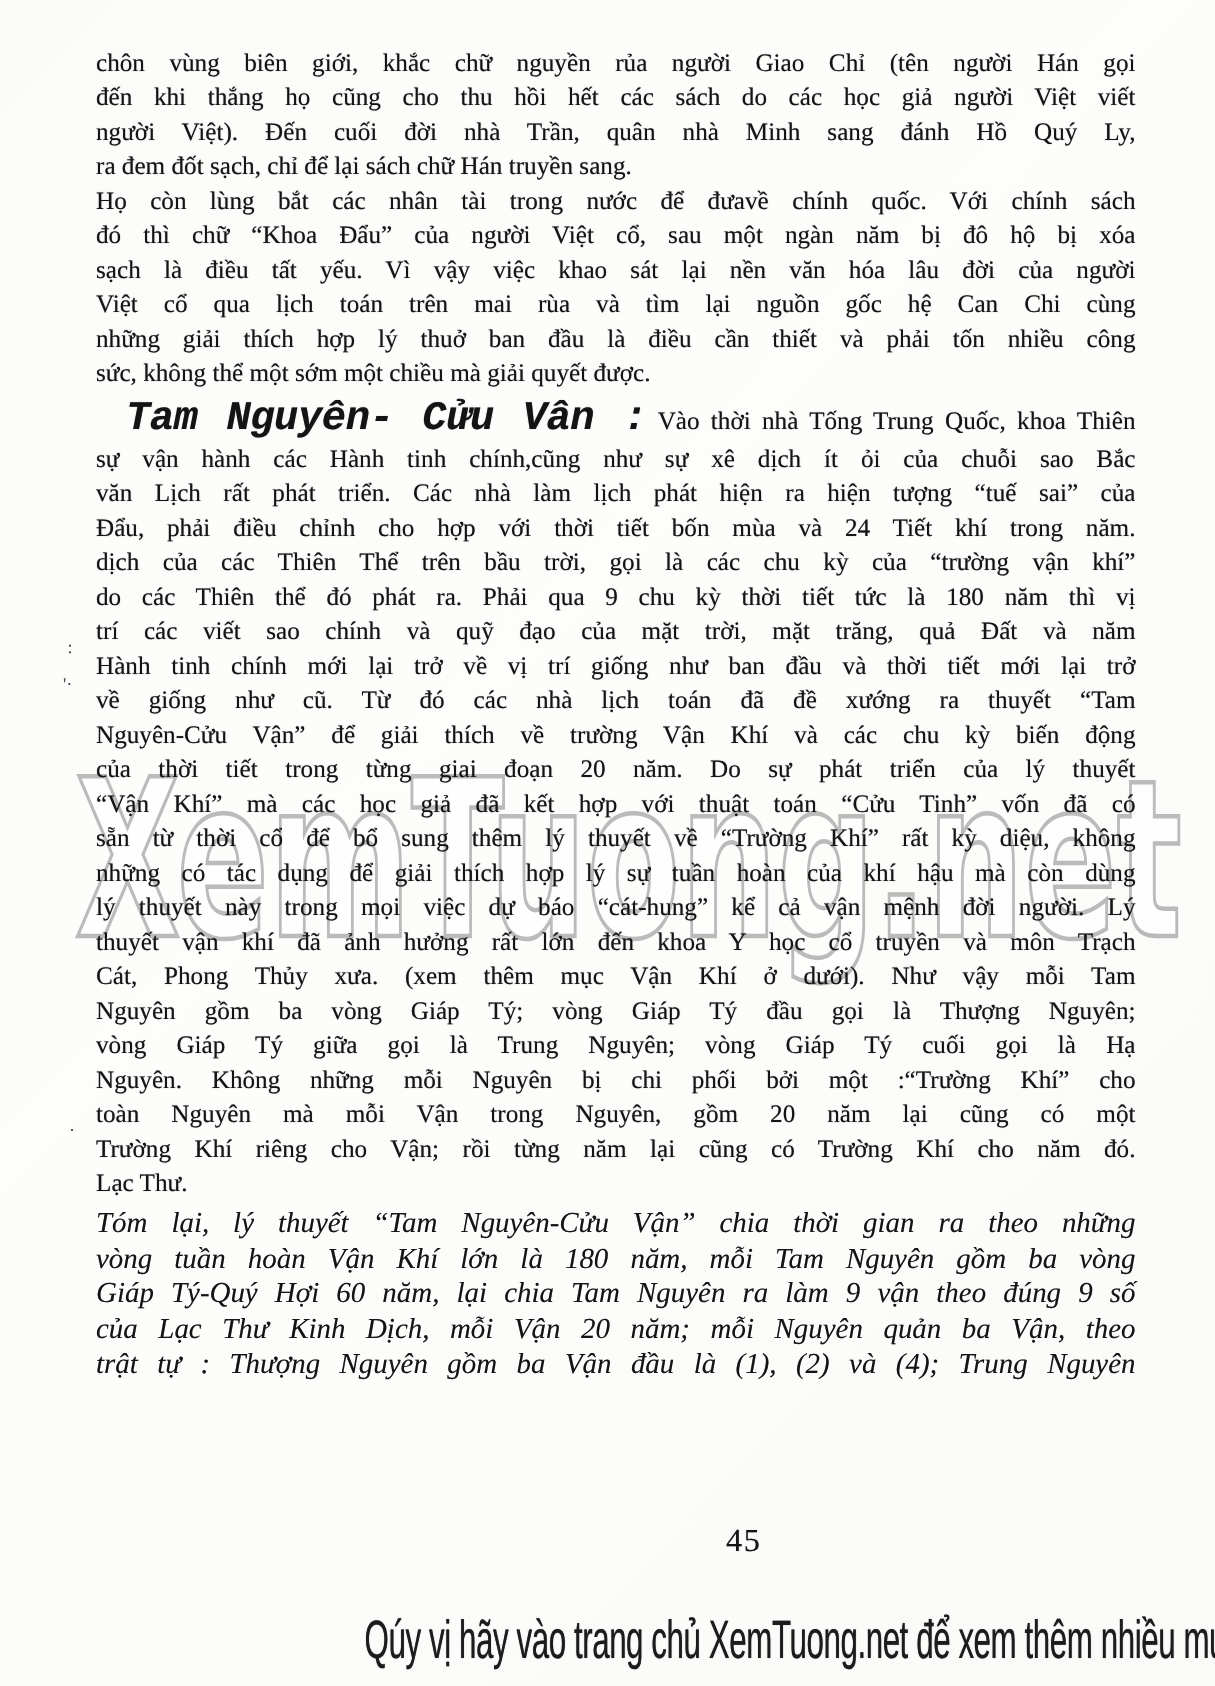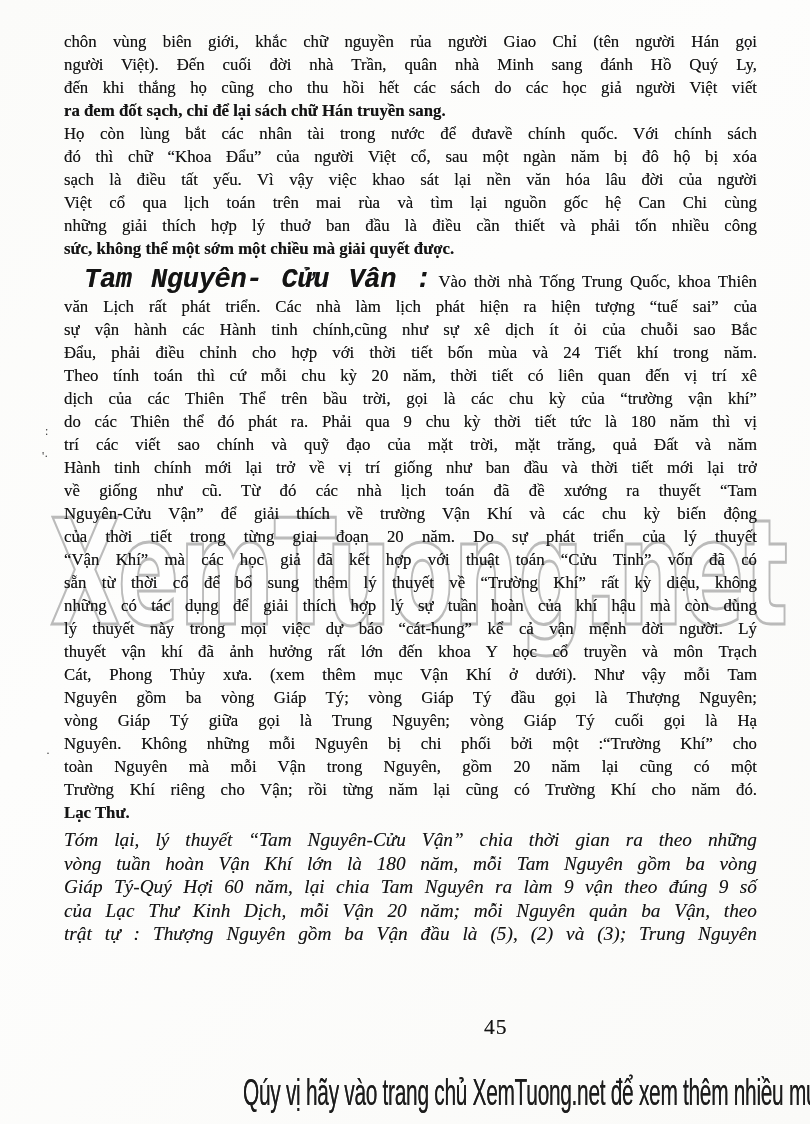--- a/index.html
+++ b/index.html
@@ -19,21 +19,21 @@
   
   .text-block{
     position:absolute;left:64px;top:30px;width:693px;z-index:2;
   }
   .ln{
     font-size:16.8px;line-height:23px;
     text-align:justify;text-align-last:justify;
     white-space:normal;
     text-shadow:0 0 .6px rgba(10,10,10,.55);
   }
-  .ln-end{text-align-last:left;font-weight:bold;}
+  .ln-end{text-align-last:left;}
   .para.section{margin-top:7px;}
   .heading-line{line-height:27px;text-indent:20px;}
   .heading{
     font-family:Liberation Mono, monospace;
     font-style:italic;font-weight:700;font-size:27px;
     letter-spacing:-.3px;
   }
   .para.italicp{margin-top:4px;}
   .para.italicp .ln{
     font-style:italic;font-weight:400;font-size:19.3px;line-height:23.5px;
@@ -73,38 +73,37 @@
     <text x="12" y="152" textLength="738" lengthAdjust="spacingAndGlyphs" font-family="DejaVu Sans, sans-serif" font-weight="bold" font-size="146" fill="rgba(255,255,255,0.5)" stroke="#b4b4b4" stroke-width="3">XemTuong.net</text>
   </svg>
 
   <span class="speck speck1">:</span>
   <span class="speck speck2">'·</span>
   <span class="speck speck3">·</span>
 
   <div class="text-block" id="text-block">
       <div class="para plain">
         <div class="ln">chôn vùng biên giới, khắc chữ nguyền rủa người Giao Chỉ (tên người Hán gọi</div>
+        <div class="ln">đến khi thắng họ cũng cho thu hồi hết các sách do các học giả người Việt viết</div>
         <div class="ln">người Việt). Đến cuối đời nhà Trần, quân nhà Minh sang đánh Hồ Quý Ly,</div>
-        <div class="ln">đến khi thắng họ cũng cho thu hồi hết các sách do các học giả người Việt viết</div>
         <div class="ln ln-end">ra đem đốt sạch, chỉ để lại sách chữ Hán truyền sang.</div>
       </div>
       <div class="para plain">
         <div class="ln">Họ còn lùng bắt các nhân tài trong nước để đưavề chính quốc. Với chính sách</div>
         <div class="ln">đó thì chữ “Khoa Đẩu” của người Việt cổ, sau một ngàn năm bị đô hộ bị xóa</div>
         <div class="ln">sạch là điều tất yếu. Vì vậy việc khao sát lại nền văn hóa lâu đời của người</div>
         <div class="ln">Việt cổ qua lịch toán trên mai rùa và tìm lại nguồn gốc hệ Can Chi cùng</div>
         <div class="ln">những giải thích hợp lý thuở ban đầu là điều cần thiết và phải tốn nhiều công</div>
         <div class="ln ln-end">sức, không thể một sớm một chiều mà giải quyết được.</div>
       </div>
       <div class="para section">
         <div class="ln heading-line"><span class="heading">Tam Nguyên- Cửu Vân :</span><span> Vào thời  nhà Tống Trung Quốc, khoa Thiên</span></div>
+        <div class="ln">sự vận hành các Hành tinh chính,cũng như sự xê dịch ít ỏi của chuỗi sao Bắc</div>
         <div class="ln">văn Lịch rất phát triển. Các nhà làm lịch phát hiện ra hiện tượng “tuế sai” của</div>
-        <div class="ln">sự vận hành các Hành tinh chính,cũng như sự xê dịch ít ỏi của chuỗi sao Bắc</div>
         <div class="ln">Đẩu, phải điều chỉnh cho hợp với thời tiết bốn mùa và 24 Tiết khí trong năm.</div>
-        <div class="ln">Theo tính toán thì cứ mỗi chu kỳ 20 năm, thời tiết có liên quan đến vị trí xê</div>
         <div class="ln">dịch của các Thiên Thể trên bầu trời, gọi là các chu kỳ của “trường vận khí”</div>
         <div class="ln">do các Thiên thể đó phát ra. Phải qua 9 chu kỳ thời tiết tức là 180 năm  thì vị</div>
         <div class="ln">trí các viết sao chính và quỹ đạo của mặt trời, mặt trăng, quả Đất và năm</div>
         <div class="ln">Hành tinh chính mới lại trở về vị trí giống như ban đầu và thời tiết mới lại trở</div>
         <div class="ln">về giống như cũ. Từ đó các nhà lịch toán đã đề xướng ra thuyết “Tam</div>
         <div class="ln">Nguyên-Cửu Vận” để giải thích về trường Vận Khí và các chu kỳ biến động</div>
         <div class="ln">của thời tiết trong  từng giai đoạn 20 năm. Do sự phát triển của lý thuyết</div>
         <div class="ln">“Vận Khí” mà các học giả đã kết hợp với thuật toán “Cửu Tinh” vốn đã có</div>
         <div class="ln">sẵn từ thời cổ để bổ sung thêm lý thuyết về “Trường Khí” rất kỳ diệu, không</div>
         <div class="ln">những có tác dụng để giải thích hợp lý sự tuần hoàn của khí hậu mà còn dùng</div>
@@ -116,21 +115,21 @@
         <div class="ln">Nguyên. Không những mỗi Nguyên bị chi phối bởi một :“Trường Khí” cho</div>
         <div class="ln">toàn Nguyên mà mỗi Vận trong Nguyên, gồm 20 năm lại cũng có một</div>
         <div class="ln">Trường Khí riêng cho Vận; rồi từng năm lại cũng có Trường Khí  cho năm đó.</div>
         <div class="ln ln-end">Lạc Thư.</div>
       </div>
       <div class="para italicp">
         <div class="ln">Tóm lại, lý thuyết “Tam Nguyên-Cửu Vận” chia thời gian ra theo những</div>
         <div class="ln">vòng tuần hoàn  Vận Khí lớn là 180 năm, mỗi Tam Nguyên gồm ba vòng</div>
         <div class="ln">Giáp Tý-Quý Hợi 60 năm, lại chia Tam Nguyên ra làm 9 vận theo đúng 9 số</div>
         <div class="ln">của Lạc Thư Kinh Dịch, mỗi Vận 20 năm; mỗi Nguyên quản ba Vận, theo</div>
-        <div class="ln">trật tự : Thượng Nguyên gồm ba Vận đầu là (5), (2) và (3); Trung Nguyên</div>
+        <div class="ln">trật tự : Thượng Nguyên gồm ba Vận đầu là (1), (2) và (4); Trung Nguyên</div>
       </div>
     </div>
 
   <div class="pagenum">45</div>
 
   <div class="footer">
     <span>Qúy vị hãy vào trang chủ XemTuong.net để xem thêm nhiều mục hay khác</span>
   </div>
 
 </div>

